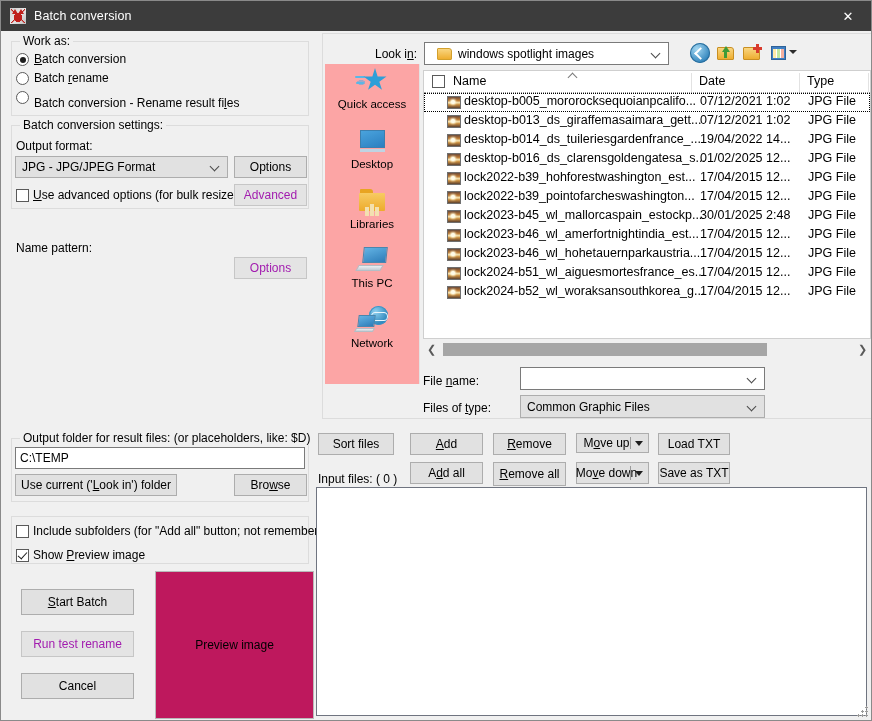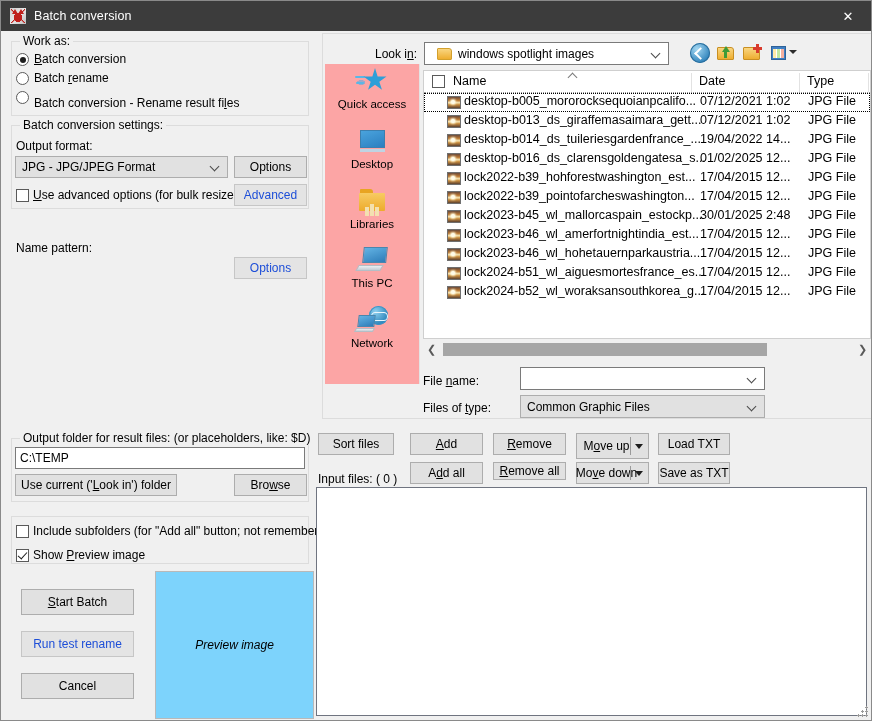--- a/index.html
+++ b/index.html
@@ -76,21 +76,21 @@
 
   .btn {
     position: absolute;
     background: #e1e1e1;
     border: 1px solid #adadad;
     box-sizing: border-box;
     display: flex; align-items: center; justify-content: center;
     font-size: 12px; color: #000;
     white-space: nowrap;
   }
-  .btn.disabled { color: #1d4ed8; background: #e4e4e4; border-color: #c6c6c6; }
+  .btn.disabled { color: #a21caf; background: #e4e4e4; border-color: #c6c6c6; }
 
   .radio, .check {
     position: absolute;
     width: 13px; height: 13px;
     box-sizing: border-box;
   }
   .radio {
     border: 1px solid #5a5a5a; border-radius: 50%;
     background: #fff;
   }
@@ -337,26 +337,25 @@
       radial-gradient(circle at 9.5px 5.5px, #9a9a9a 1px, transparent 1.2px),
       radial-gradient(circle at 1.5px 9.5px, #9a9a9a 1px, transparent 1.2px),
       radial-gradient(circle at 9.5px 1.5px, #9a9a9a 1px, transparent 1.2px),
       radial-gradient(circle at 5.5px 5.5px, #9a9a9a 1px, transparent 1.2px);
   }
 
   
   #preview {
     position: absolute; left: 154px; top: 570px;
     width: 159px; height: 148px;
-    background: #7dd3fc;
+    background: #be185d;
     border: 1px solid #b9b9b9;
     box-sizing: border-box;
     display: flex; align-items: center; justify-content: center;
     font-size: 12px;
-    font-style: italic;
   }
 
   
   .tb { position: absolute; width: 20px; height: 20px; }
   .tb-back {
     border-radius: 50%;
     background: radial-gradient(circle at 35% 30%, #a5d8f2, #2e82bb 75%);
     box-shadow: inset 0 0 0 1px #2b6e9c;
   }
   .tb-back::after {
@@ -660,32 +659,32 @@
     </div>
   </div>
 
   <div class="btn" style="left:317px; top:432px; width:76px; height:22px;">Sort files</div>
   <div class="btn" style="left:409px; top:432px; width:73px; height:22px;">
       <span><u>A</u>dd</span>
     </div>
   <div class="btn" style="left:492px; top:432px; width:73px; height:22px;">
       <span><u>R</u>emove</span>
     </div>
-  <div class="btn" style="left:575px; top:432px; width:73px; height:26px;">
+  <div class="btn" style="left:575px; top:432px; width:73px; height:20px;">
     <span style="margin-right:12px;">M<u>o</u>ve up</span>
     <span class="split-div"></span>
       <span class="split-arrow"></span>
   </div>
   <div class="btn" style="left:657px; top:432px; width:72px; height:22px;">Load TXT</div>
 
   <span class="lbl" style="left:317px; top:471px;">Input files: ( 0 )</span>
   <div class="btn" style="left:409px; top:461px; width:73px; height:22px;">
       <span>A<u>d</u>d all</span>
     </div>
-  <div class="btn" style="left:492px; top:461px; width:73px; height:18px;">
+  <div class="btn" style="left:492px; top:461px; width:73px; height:24px;">
       <span><u>R</u>emove all</span>
     </div>
   <div class="btn" style="left:575px; top:461px; width:73px; height:22px;">
     <span style="margin-right:12px;">Mo<u>v</u>e down</span>
     <span class="split-div"></span>
       <span class="split-arrow"></span>
   </div>
   <div class="btn" style="left:657px; top:461px; width:72px; height:22px;">Save as TXT</div>
 
   <div id="inputlist"></div>

